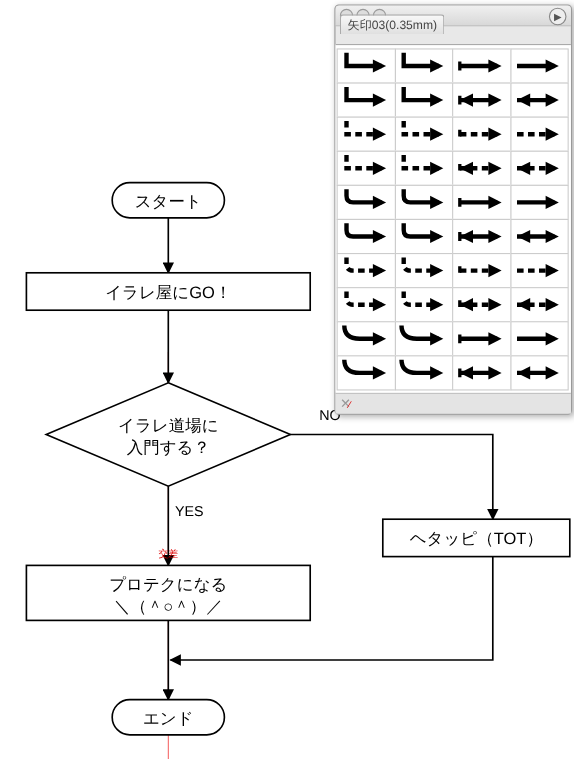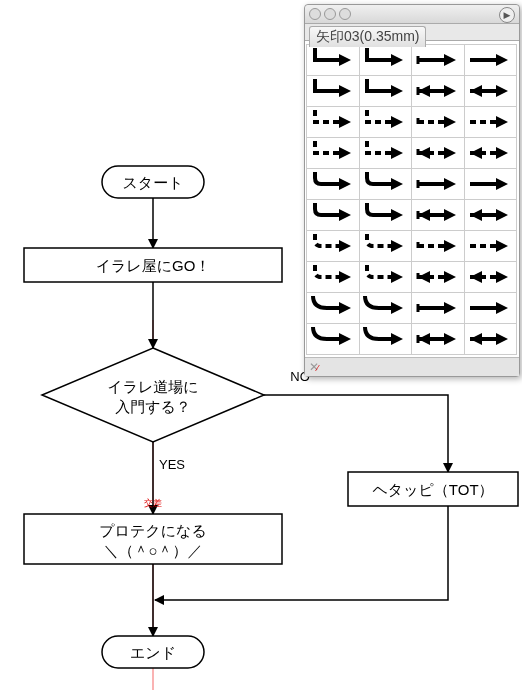--- a/index.html
+++ b/index.html
@@ -1,21 +1,21 @@
 <!DOCTYPE html>
 <html><head>
 <meta charset="utf-8">
 <style>
 body{margin:0;font-family:"Hiragino Kaku Gothic Pro","Meiryo",sans-serif;background:#fff;width:522px;height:690px;position:relative}
 svg{position:absolute;top:0;left:0}
 .palette{position:absolute;top:4px;left:304px;width:214px;background:#e8e8e8;border:1px solid #999;border-radius:4px;box-shadow:2px 2px 6px rgba(0,0,0,.3)}
 .palette-titlebar{height:18px;display:flex;align-items:center;padding:0 4px;background:linear-gradient(#f0f0f0,#d8d8d8);border-bottom:1px solid #aaa;border-radius:4px 4px 0 0;position:relative}
 .tl-btn{width:10px;height:10px;border-radius:50%;border:1px solid #999;background:#ddd;margin-right:3px}
 .palette-menu{position:absolute;right:4px;top:2px;width:14px;height:14px;border-radius:50%;border:1px solid #888;display:flex;align-items:center;justify-content:center;background:#eee;font-size:9px;color:#555}
-.palette-tab{position:absolute;top:21px;left:4px;font-size:14px;color:#444;padding:1px 6px;background:linear-gradient(#f8f8f8,#e0e0e0);border:1px solid #aaa;border-bottom:none;border-radius:3px 3px 0 0;z-index:2}
+.palette-tab{position:absolute;top:8px;left:4px;font-size:11px;color:#444;padding:1px 6px;background:linear-gradient(#f8f8f8,#e0e0e0);border:1px solid #aaa;border-bottom:none;border-radius:3px 3px 0 0;z-index:2}
 .palette-body{margin-top:16px;background:#fff;border-top:1px solid #aaa;padding:4px 2px 2px 2px;position:relative}
 .brush-grid{display:grid;grid-template-columns:repeat(4,1fr);gap:0}
 .brush-cell{height:30px;border:1px solid #ccc;margin:-1px 0 0 -1px;display:flex;align-items:center;justify-content:center;position:relative;overflow:hidden;background:#fff}
 .brush-cell svg{position:static}
 .palette-footer{height:18px;background:#e4e4e4;border-top:1px solid #bbb;display:flex;align-items:center;padding:0 4px}
 .flowtext{font-size:15px;text-anchor:middle;dominant-baseline:middle}
 .small{font-size:13px}
 .tiny{font-size:9px;fill:#d00}
 </style>
 </head>

